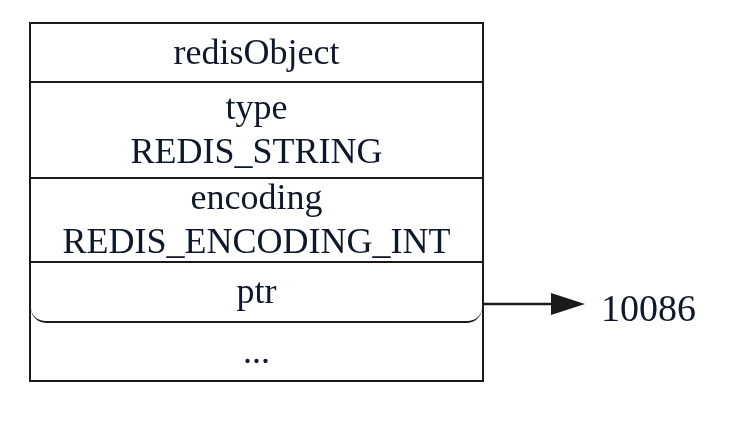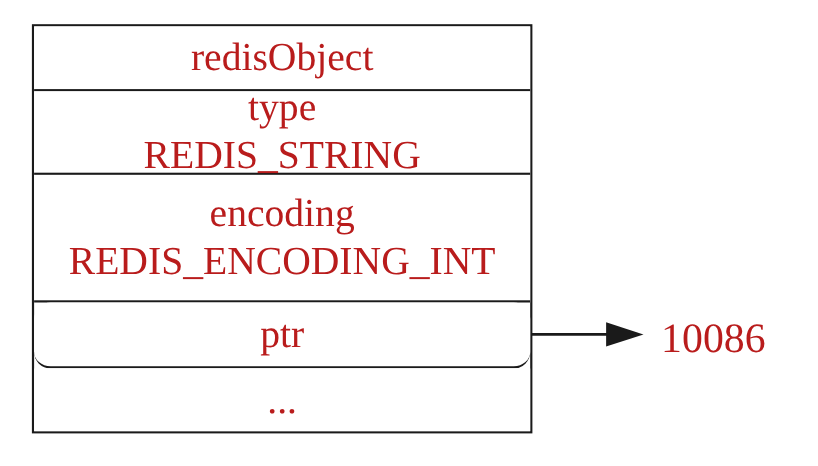--- a/index.html
+++ b/index.html
@@ -3,21 +3,21 @@
 <meta charset="utf-8">
 <style>
   * { margin: 0; padding: 0; box-sizing: border-box; }
   html, body { background: #ffffff; }
   .canvas {
     position: relative;
     width: 744px;
     height: 424px;
     background: #ffffff;
     font-family: "Liberation Serif", serif;
-    color: #b91c1c;
+    color: #0f172a;
     overflow: hidden;
   }
   .struct-box {
     position: absolute;
     left: 29px;
     top: 22px;
     width: 455px;
     border: 2px solid #1a1a1a;
     background: #ffffff;
     display: flex;
@@ -29,22 +29,22 @@
     justify-content: center;
     align-items: center;
     text-align: center;
     border-bottom: 2px solid #1a1a1a;
     font-size: 36px;
     line-height: 1.22;
     background: #ffffff;
   }
   .struct-row:last-child { border-bottom: none; }
   .row-header   { height: 59px; }
-  .row-type     { height: 76px; }
-  .row-encoding { height: 116px; }
+  .row-type     { height: 96px; }
+  .row-encoding { height: 84px; }
   .row-ptr      { height: 60px; border-radius: 15px; }
   .row-more     { height: 57px; }
   .row-line { display: block; white-space: nowrap; }
   .pointer-arrow {
     position: absolute;
     left: 481px;
     top: 283px;
     width: 125px;
     height: 42px;
   }

